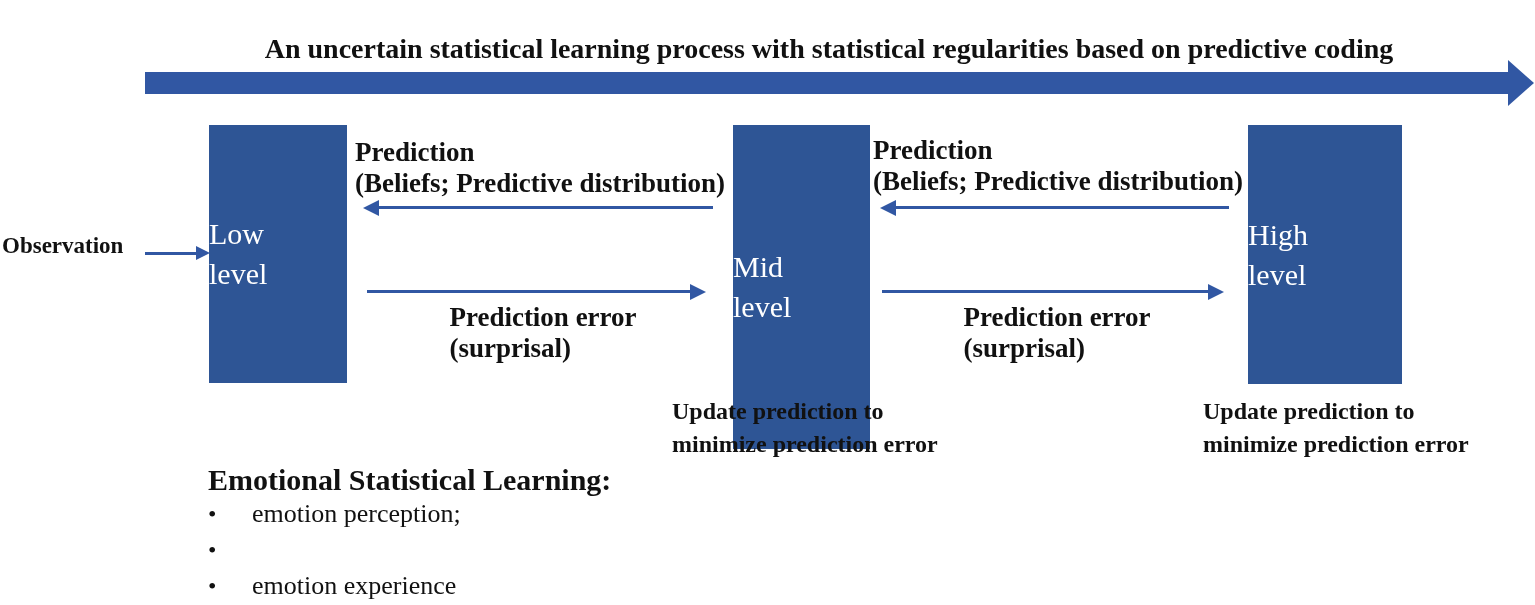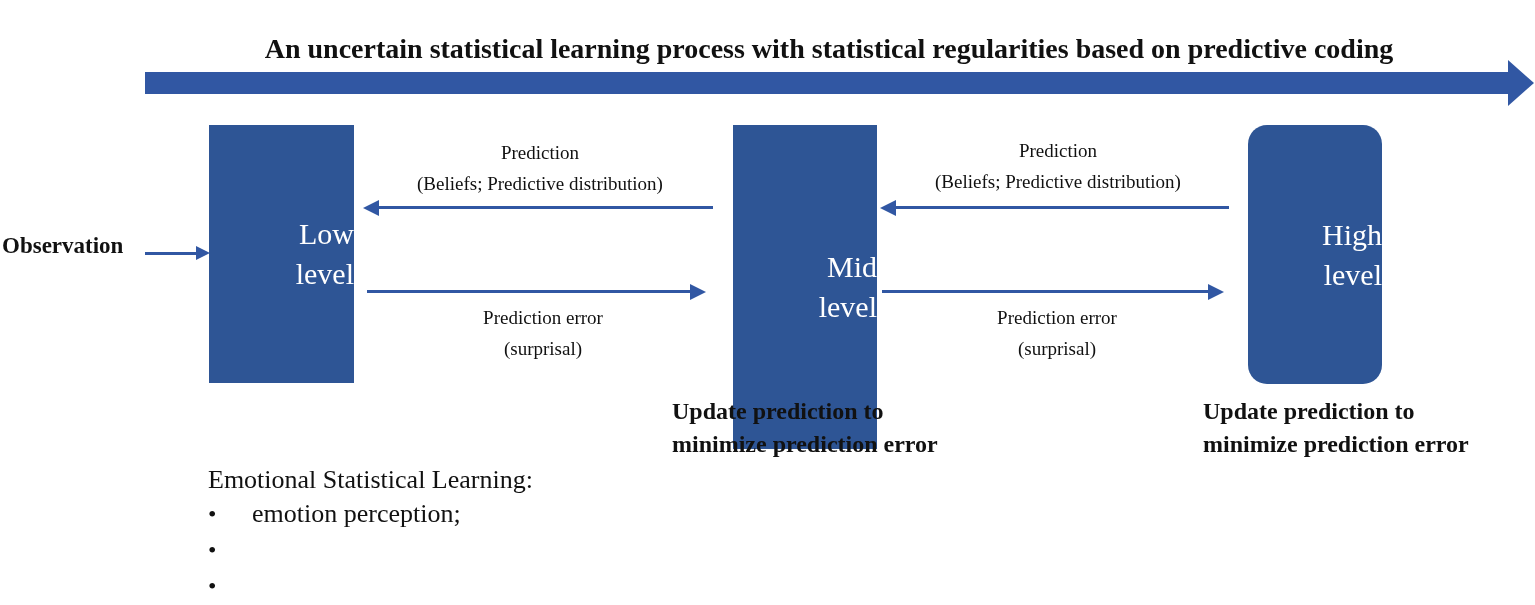--- a/index.html
+++ b/index.html
@@ -20,52 +20,52 @@
   }
   
   .proc-bar{position:absolute;left:145px;top:40px;width:1363px;height:22px;background:var(--arrow-blue);}
   .proc-head{position:absolute;left:1508px;top:28px;width:0;height:0;
     border-top:23px solid transparent;border-bottom:23px solid transparent;
     border-left:26px solid var(--arrow-blue);}
   
   .level-box{
     position:absolute;background:var(--box-blue);
     color:var(--box-text,#fff);
-    display:flex;flex-direction:column;align-items:flex-end;justify-content:center;
-    font-size:30px;line-height:40px;text-align:center;padding-left:7px;
+    display:flex;flex-direction:column;align-items:flex-start;justify-content:center;
+    font-size:30px;line-height:40px;text-align:center;
   }
   .box-low{left:209px;top:93px;width:138px;height:258px;}
   .box-mid{left:733px;top:93px;width:137px;height:324px;}
-  .box-high{left:1248px;top:93px;width:127px;height:259px;border-radius:19px;}
+  .box-high{left:1248px;top:93px;width:154px;height:259px;}
   
   .hline{position:absolute;height:3px;background:var(--arrow-blue);}
   .head-r{position:absolute;width:0;height:0;
     border-top:8px solid transparent;border-bottom:8px solid transparent;
     border-left:16px solid var(--arrow-blue);}
   .head-l{position:absolute;width:0;height:0;
     border-top:8px solid transparent;border-bottom:8px solid transparent;
     border-right:16px solid var(--arrow-blue);}
   
   .obs-label{position:absolute;left:2px;top:201px;font-weight:bold;font-size:23px;white-space:nowrap;}
   
   .lbl{
     position:absolute;transform:translateX(-50%);
-    text-align:center;font-weight:normal;font-size:19px;line-height:31px;white-space:nowrap;
+    font-weight:bold;font-size:27px;line-height:31px;white-space:nowrap;
   }
   .lbl-pred1{left:540px;top:105px;}
   .lbl-err1{left:543px;top:270px;}
   .lbl-pred2{left:1058px;top:103px;}
   .lbl-err2{left:1057px;top:270px;}
   
   .upd{position:absolute;font-weight:bold;font-size:24px;line-height:33px;white-space:nowrap;}
   .upd-mid{left:672px;top:363px;}
   .upd-high{left:1203px;top:363px;}
   
   .esl{position:absolute;left:208px;top:432px;font-size:26px;}
-  .esl-heading{font-weight:normal;font-size:26px;line-height:32px;white-space:nowrap;}
+  .esl-heading{font-weight:bold;font-size:30px;line-height:32px;white-space:nowrap;}
   .esl-item{display:flex;line-height:36px;white-space:nowrap;}
   .esl-item:first-of-type{margin-top:4px;}
   .esl-bullet{width:44px;flex:0 0 44px;font-size:24px;}
 </style>
 </head>
 <body>
 
 <div class="canvas">
 
   <div class="title">An uncertain statistical learning process with statistical regularities based on predictive coding</div>
@@ -130,20 +130,21 @@
     <div class="esl-heading">Emotional Statistical Learning:</div>
     <div class="esl-item">
       <span class="esl-bullet">•</span>
       <span>emotion perception;</span>
     </div>
     <div class="esl-item">
       <span class="esl-bullet">•</span>
     </div>
     <div class="esl-item">
       <span class="esl-bullet">•</span>
+      <span>emotion experience</span>
     </div>
     <div class="esl-item">
       <span class="esl-bullet">•</span>
       <span>……</span>
     </div>
   </div>
 
 </div>
 
 </body></html>

